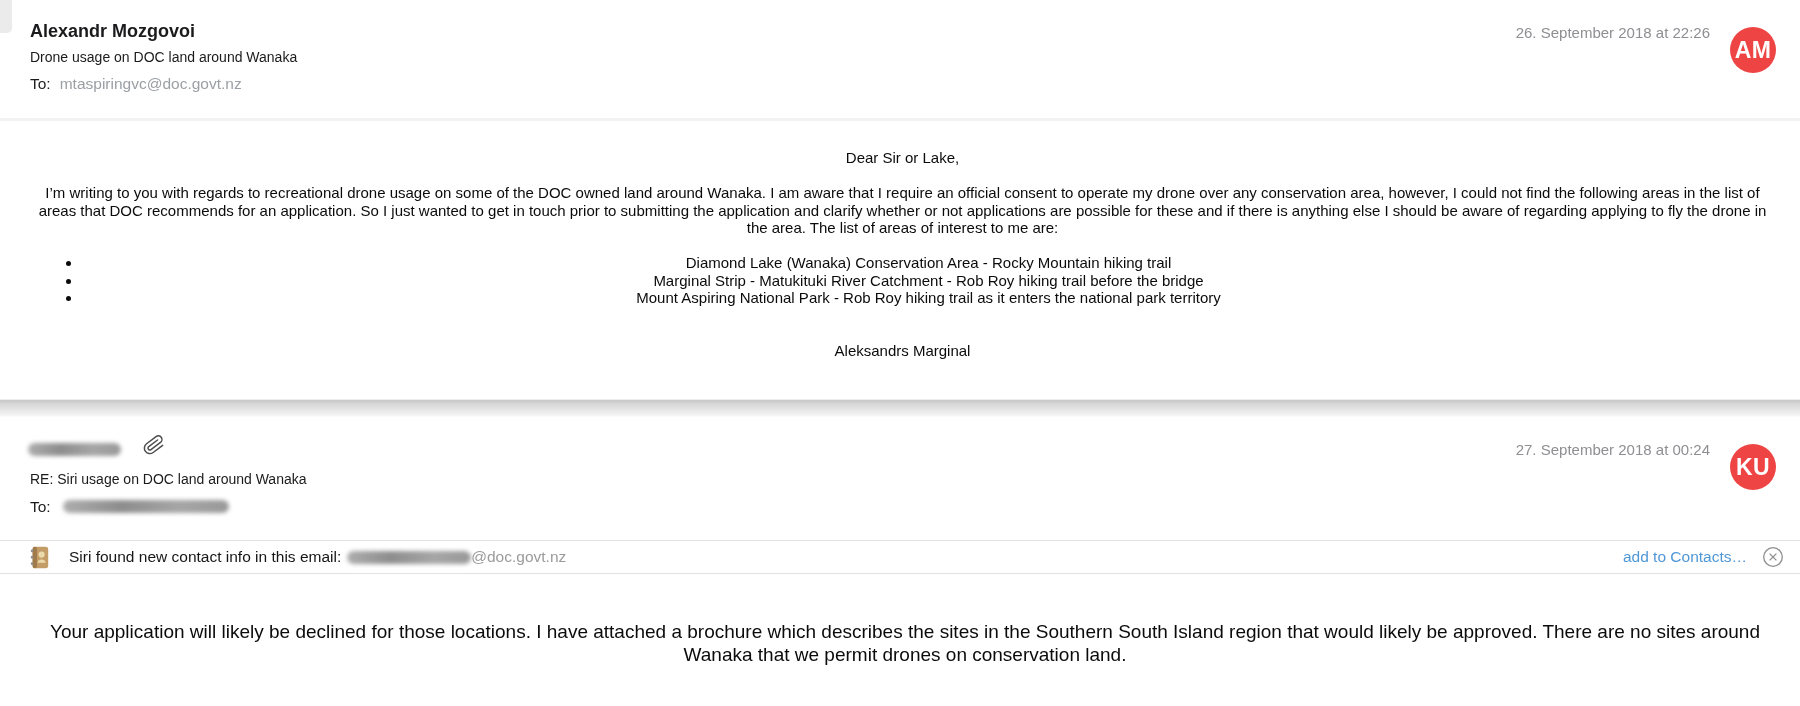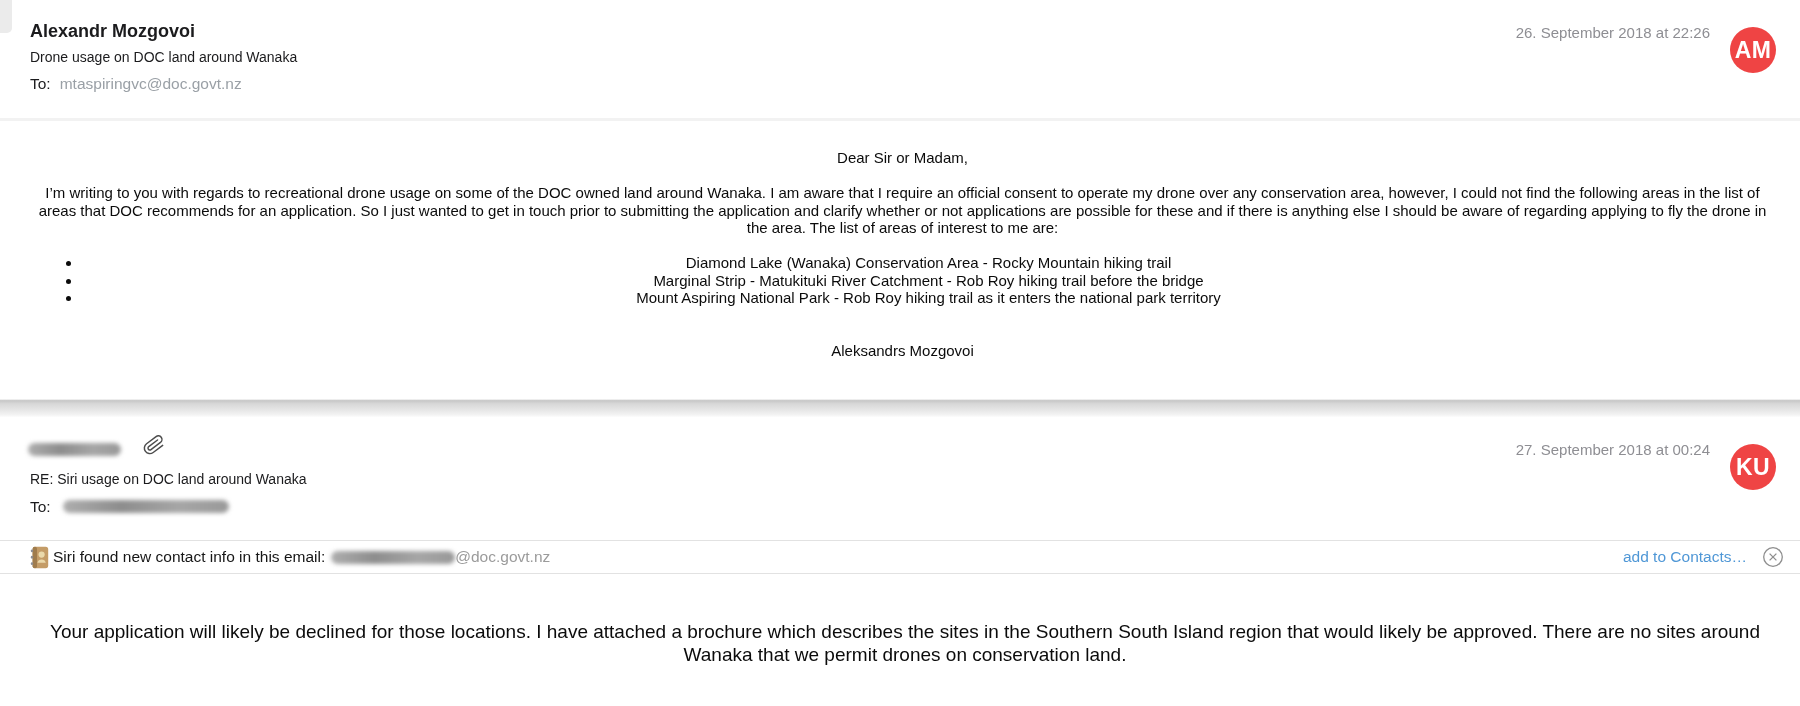--- a/index.html
+++ b/index.html
@@ -42,21 +42,21 @@
   .clip{position:absolute;left:143px;top:433px;width:22px;height:24px;}
   .s2{top:471px;}
   .t2{top:498px;}
   .to-redact{display:inline-block;width:166px;height:13px;margin-left:12px;vertical-align:-1px;}
 
   
   .siri-bar{position:absolute;left:0;top:540px;width:100%;height:34px;box-sizing:border-box;background:#fff;
             border-top:1px solid #e2e2e2;border-bottom:1px solid #e2e2e2;
             display:flex;align-items:center;padding:0 16px 0 30px;}
   .book-icon{width:19px;height:23px;display:flex;flex:0 0 auto;}
-  .siri-msg{font-size:15.5px;color:#161616;margin-left:4px;white-space:nowrap;}
+  .siri-msg{font-size:15.5px;color:#161616;margin-left:20px;white-space:nowrap;}
   .siri-redact{display:inline-block;width:124px;height:13px;margin-left:6px;flex:0 0 auto;}
   .siri-domain{font-size:15.5px;color:#9b9b9b;white-space:nowrap;}
   .flex-sp{flex:1 1 auto;}
   .add-link{font-size:15.5px;color:#4f97d6;margin-right:15px;white-space:nowrap;cursor:pointer;text-decoration:none;}
   .close-x{width:22px;height:22px;display:flex;cursor:pointer;}
 
   
   .body2{position:absolute;left:30px;top:597px;width:1750px;font-size:19px;line-height:23px;color:#0b0b0b;}
   .para2{margin-top:23px;}
 </style>
@@ -73,29 +73,29 @@
     <div class="hdr-to t1">
       <span>To:</span><span class="to-address">mtaspiringvc@doc.govt.nz</span>
     </div>
     <div class="hdr-date d1">26. September 2018 at 22:26</div>
     <div class="avatar a1">
       <span>AM</span>
     </div>
     <div class="hdr-sep"></div>
 
     <div class="body1">
-      <div>Dear Sir or Madam,</div>
+      <div>Dear Sir or Lake,</div>
       <div class="para1">I’m writing to you with regards to recreational drone usage on some of the DOC owned land around Wanaka. I am aware that I require an official consent to operate my drone over any conservation area, however, I could not find the following areas in the list of areas that DOC recommends for an application. So I just wanted to get in touch prior to submitting the application and clarify whether or not applications are possible for these and if there is anything else I should be aware of regarding applying to fly the drone in the area. The list of areas of interest to me are:</div>
       <ul>
         <li>Diamond Lake (Wanaka) Conservation Area - Rocky Mountain hiking trail</li>
         <li>Marginal Strip - Matukituki River Catchment - Rob Roy hiking trail before the bridge</li>
         <li>Mount Aspiring National Park - Rob Roy hiking trail as it enters the national park territory</li>
       </ul>
       <div class="closing">
-        <div>Aleksandrs Mozgovoi</div>
+        <div>Aleksandrs Marginal</div>
       </div>
     </div>
   </section>
 
   <div class="thread-divider"></div>
 
   <section>
     <div class="redact sender-redact"></div>
     <span class="clip">
       <svg width="22" height="24" viewBox="0 0 24 24" fill="none" stroke="#4d4d4d" stroke-width="1.6" stroke-linecap="round" stroke-linejoin="round" style="transform:rotate(8deg)">

